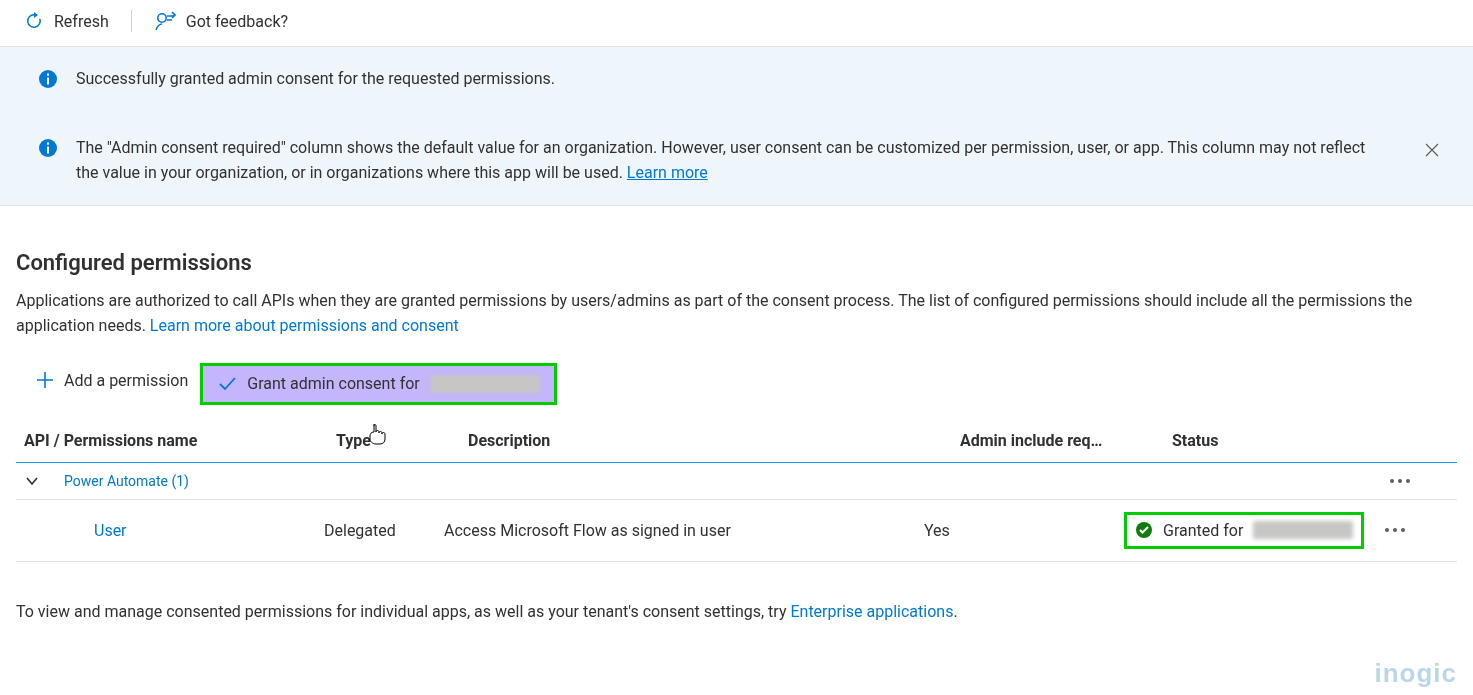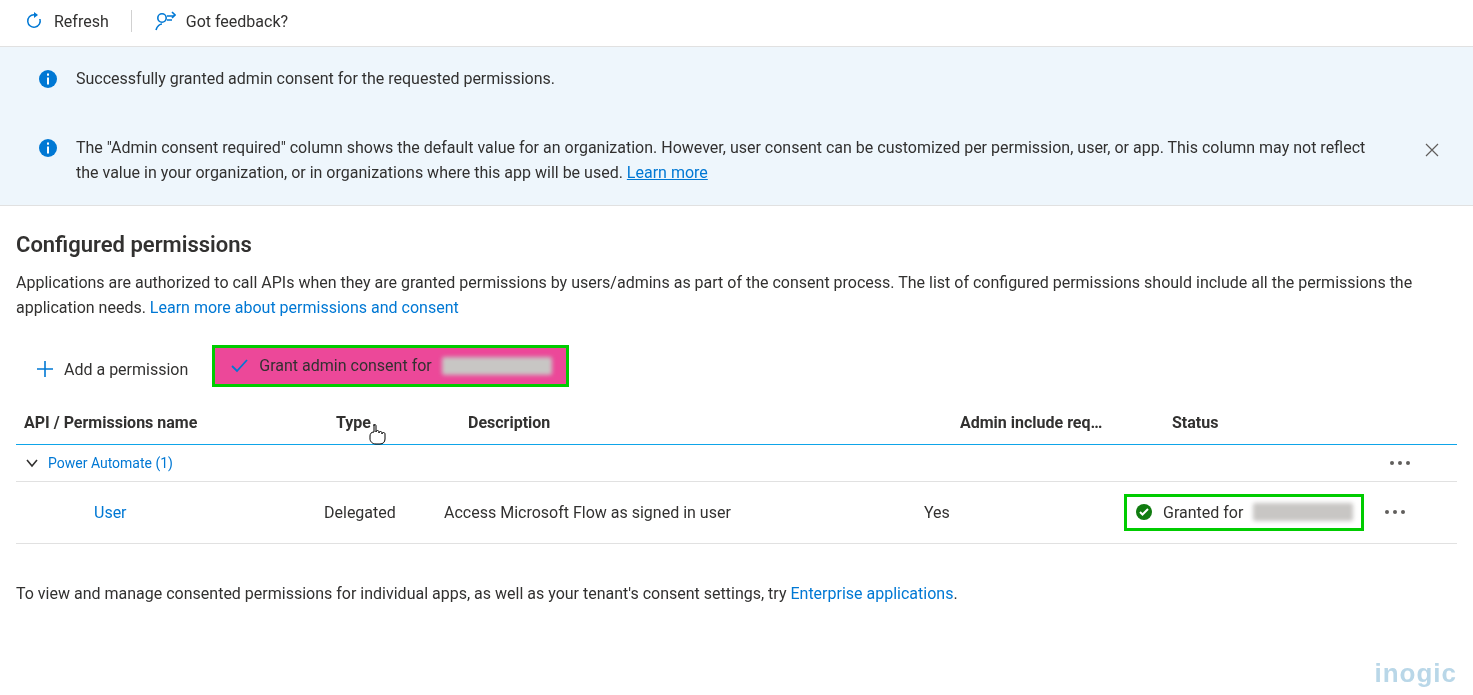--- a/index.html
+++ b/index.html
@@ -53,43 +53,42 @@
     color: #323130;
     gap: 18px;
   }
   .banner + .banner { padding-top: 24px; }
   .banner .info-icon { flex: 0 0 auto; margin-top: 2px; }
   .banner .msg { max-width: 1300px; }
   .banner a { color: #0078d4; text-decoration: underline; }
   .banner-close { position: absolute; right: 34px; top: 96px; cursor: pointer; }
 
   
-  .section { padding: 26px 16px 0 16px; }
+  .section { padding: 44px 16px 0 16px; }
   .section-title { font-size: 22px; font-weight: 600; margin-bottom: 14px; color: #323130; }
   .section-desc { font-size: 16px; line-height: 1.55; max-width: 1440px; }
   .section-desc a { color: #0078d4; text-decoration: none; }
 
   
   .action-row {
     display: flex;
-    align-items: flex-end;
-    gap: 12px;
+    align-items: flex-start;
     padding: 24px 8px 14px 8px;
   }
   .add-btn, .grant-btn {
     display: inline-flex;
     align-items: center;
     gap: 10px;
     font-size: 16px;
     color: #323130;
     padding: 8px 12px;
     cursor: pointer;
   }
   .grant-btn {
-    background: #ec4899;
+    background: #c4b5fd;
     border: 3px solid #00cc00;
     padding: 8px 14px;
   }
   .grant-org-redacted {
     display: inline-block;
     width: 110px;
     height: 18px;
     background: #c8c6c4;
     filter: blur(2px);
     border-radius: 2px;
@@ -115,21 +114,21 @@
   .perm-group-row {
     display: grid;
     grid-template-columns: 1fr 60px;
     align-items: center;
     padding: 10px 8px;
     border-bottom: 1px solid #e1e1e1;
   }
   .perm-group {
     display: inline-flex;
     align-items: center;
-    gap: 8px;
+    gap: 24px;
     color: #0078d4;
     cursor: pointer;
   }
   .perm-row { border-bottom: 1px solid #e1e1e1; }
   .perm-name-link { color: #0078d4; cursor: pointer; padding-left: 70px; }
   .status-cell { display: inline-flex; align-items: center; gap: 10px; border: 3px solid #00cc00; padding: 6px 8px; }
   .status-redacted {
     display: inline-block;
     width: 100px;
     height: 18px;

